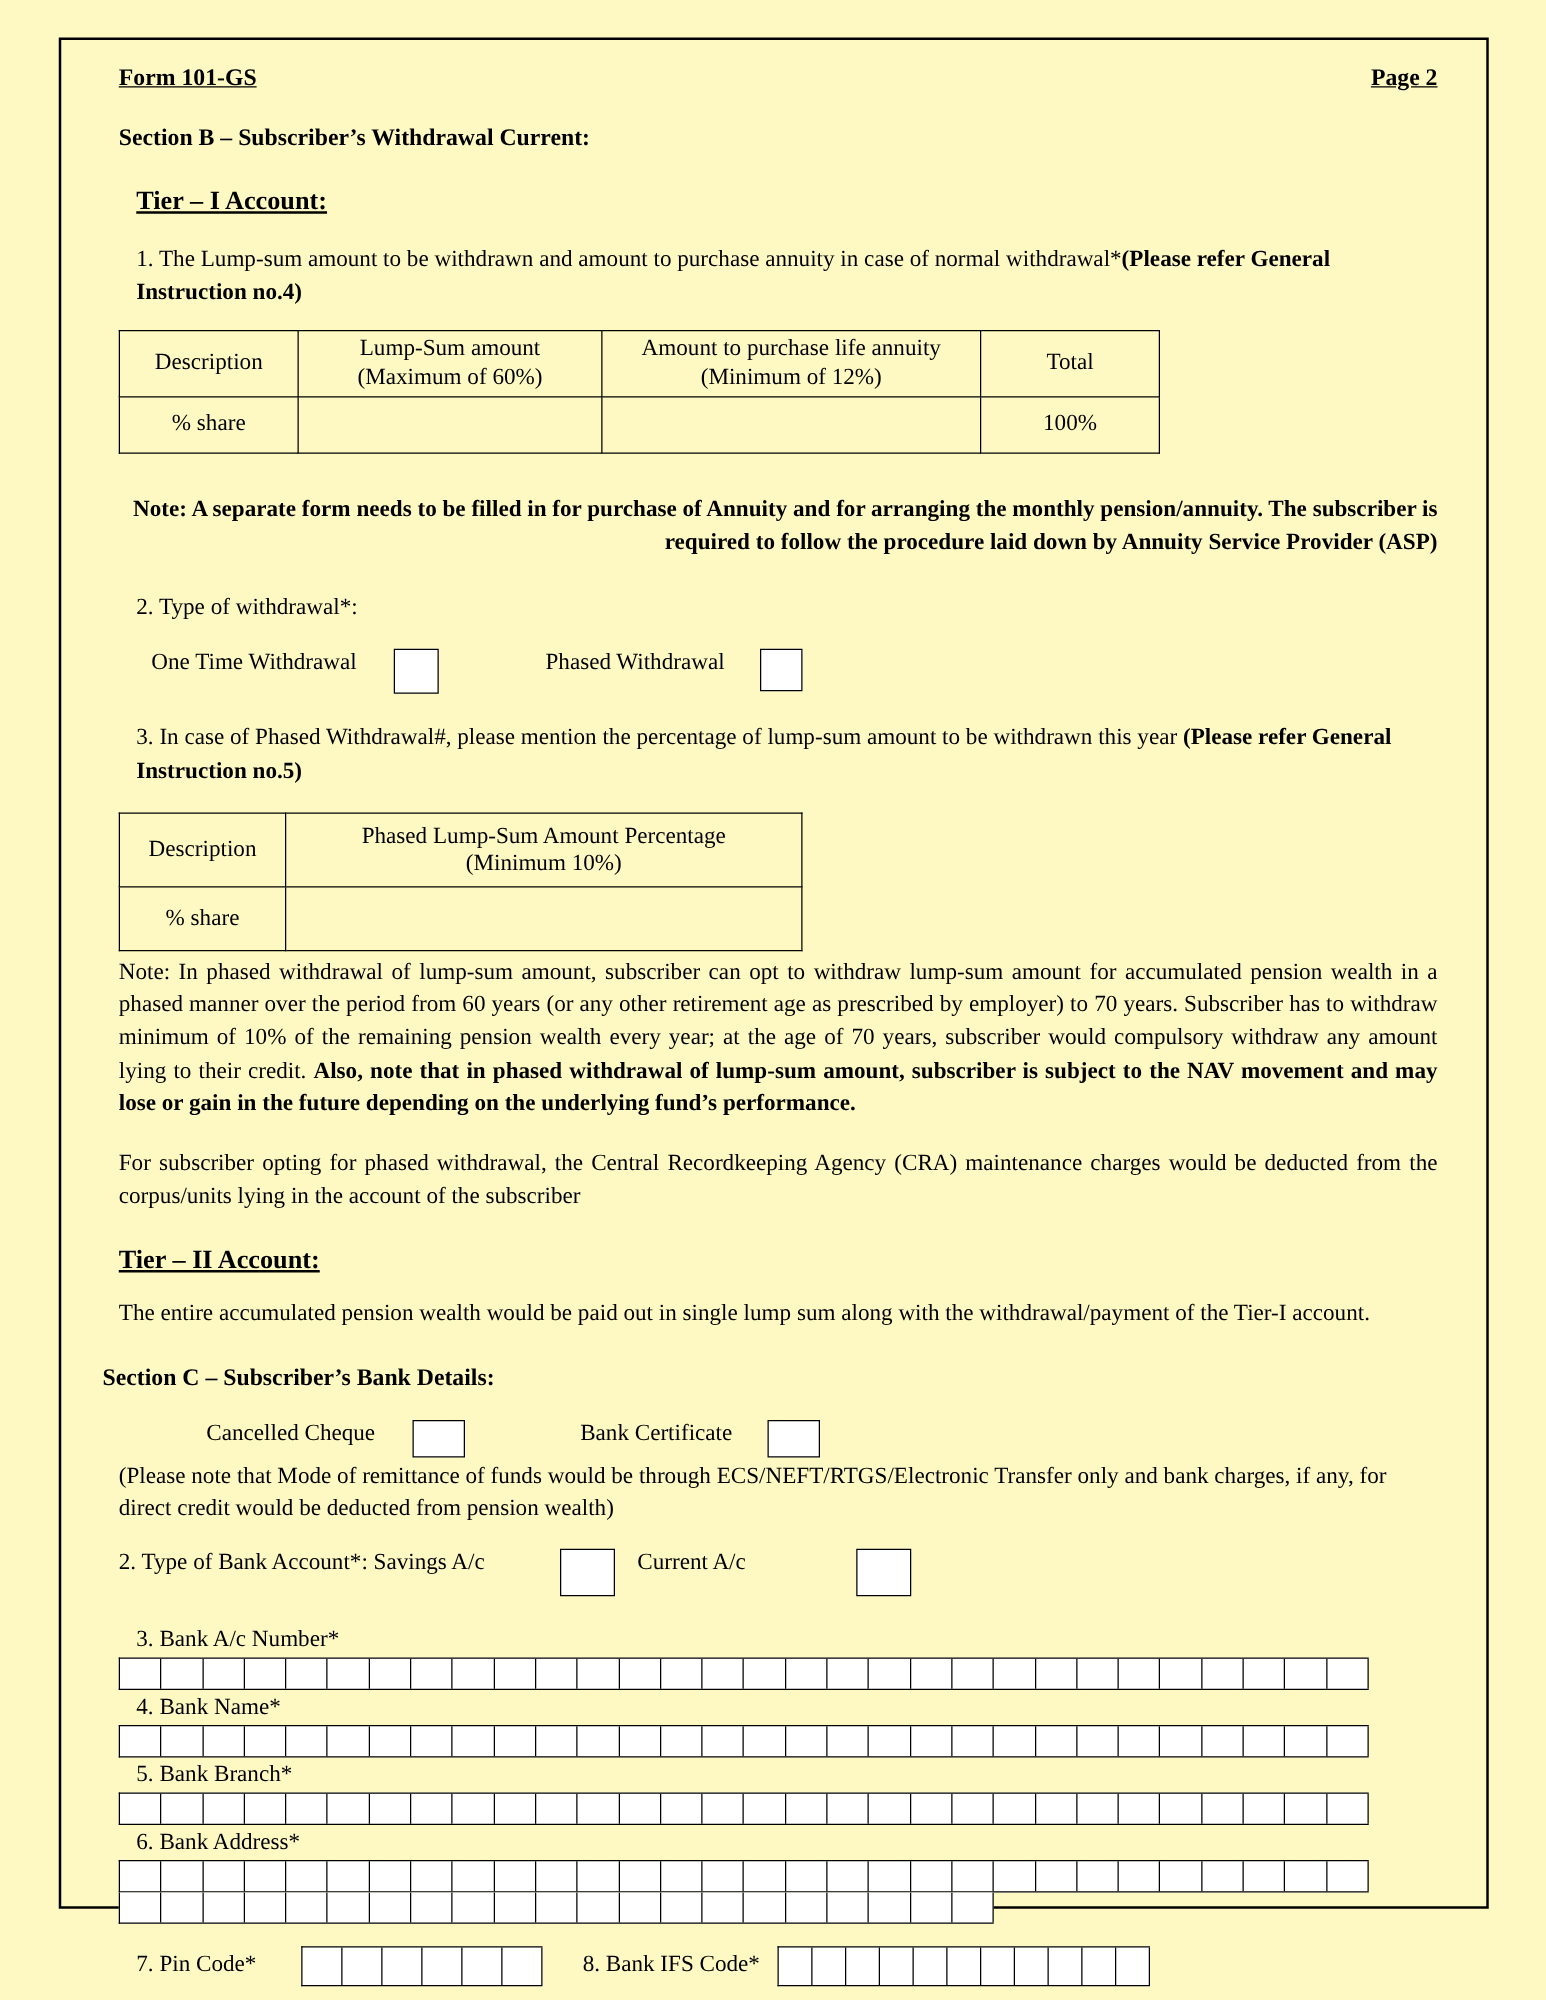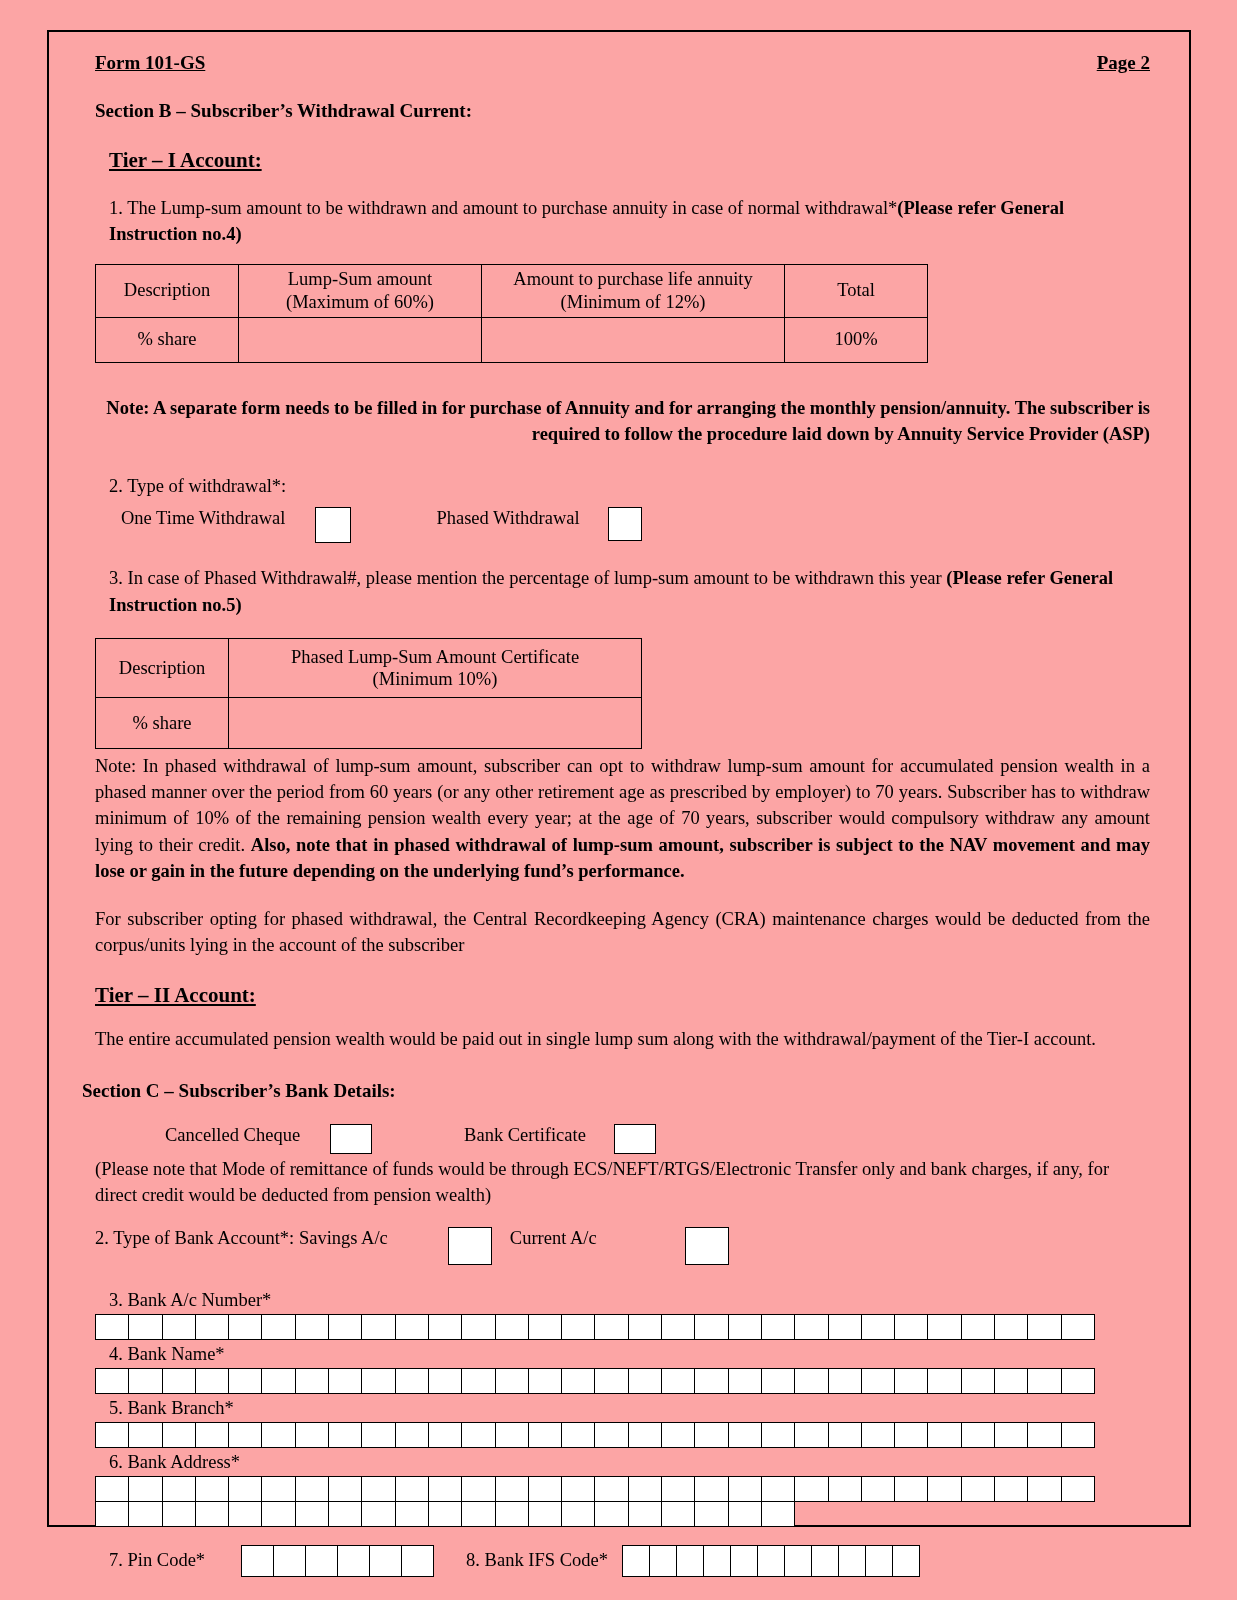--- a/index.html
+++ b/index.html
@@ -8,21 +8,21 @@
     background: #ffffff;
   }
   body {
     font-family: "Liberation Serif", "DejaVu Serif", serif;
     color: #000000;
   }
   .page {
     position: relative;
     width: 1237px;
     height: 1600px;
-    background: #fca5a5;
+    background: #fef9c3;
     box-sizing: border-box;
     overflow: hidden;
   }
   .page-border {
     position: absolute;
     left: 47px;
     top: 30px;
     width: 1144px;
     height: 1497px;
     border: 2px solid #000;
@@ -193,39 +193,39 @@
         <td class="c1">% share</td>
         <td class="c2"></td>
         <td class="c3"></td>
         <td class="c4">100%</td>
       </tr>
     </tbody>
       </table>
 
     <p class="note-bold" style="margin-top:32px;">Note: A separate form needs to be filled in for purchase of Annuity and for arranging the monthly pension/annuity. The subscriber is required to follow the procedure laid down by Annuity Service Provider (ASP)</p>
 
-    <p class="q" style="margin-top:26px;margin-bottom:8px;">2. Type of withdrawal*:</p>
+    <p class="q" style="margin-top:26px;margin-bottom:20px;">2. Type of withdrawal*:</p>
 
     <div class="cbrow" style="margin-left:26px;margin-bottom:22px;">
       <span class="lbl">One Time Withdrawal</span>
       <span class="cbox" style="width:36px;height:36px;margin-left:30px;"></span>
       <span class="lbl" style="margin-left:85px;">Phased Withdrawal</span>
       <span class="cbox" style="width:34px;height:34px;margin-left:28px;"></span>
     </div>
 
     <p class="q" style="margin-bottom:20px;">
       <span>3. In case of Phased Withdrawal#, please mention the percentage of lump-sum amount to be withdrawn this year </span><b>(Please refer General Instruction no.5)</b>
     </p>
 
     <table class="frm t2">
       <tbody>
           <tr>
         <td class="c1">Description</td>
         <td class="c2">
-          <div>Phased Lump-Sum Amount Certificate</div>
+          <div>Phased Lump-Sum Amount Percentage</div>
           <div>(Minimum 10%)</div>
         </td>
       </tr>
       <tr class="r2">
         <td class="c1">% share</td>
         <td class="c2"></td>
       </tr>
     </tbody>
       </table>
 

